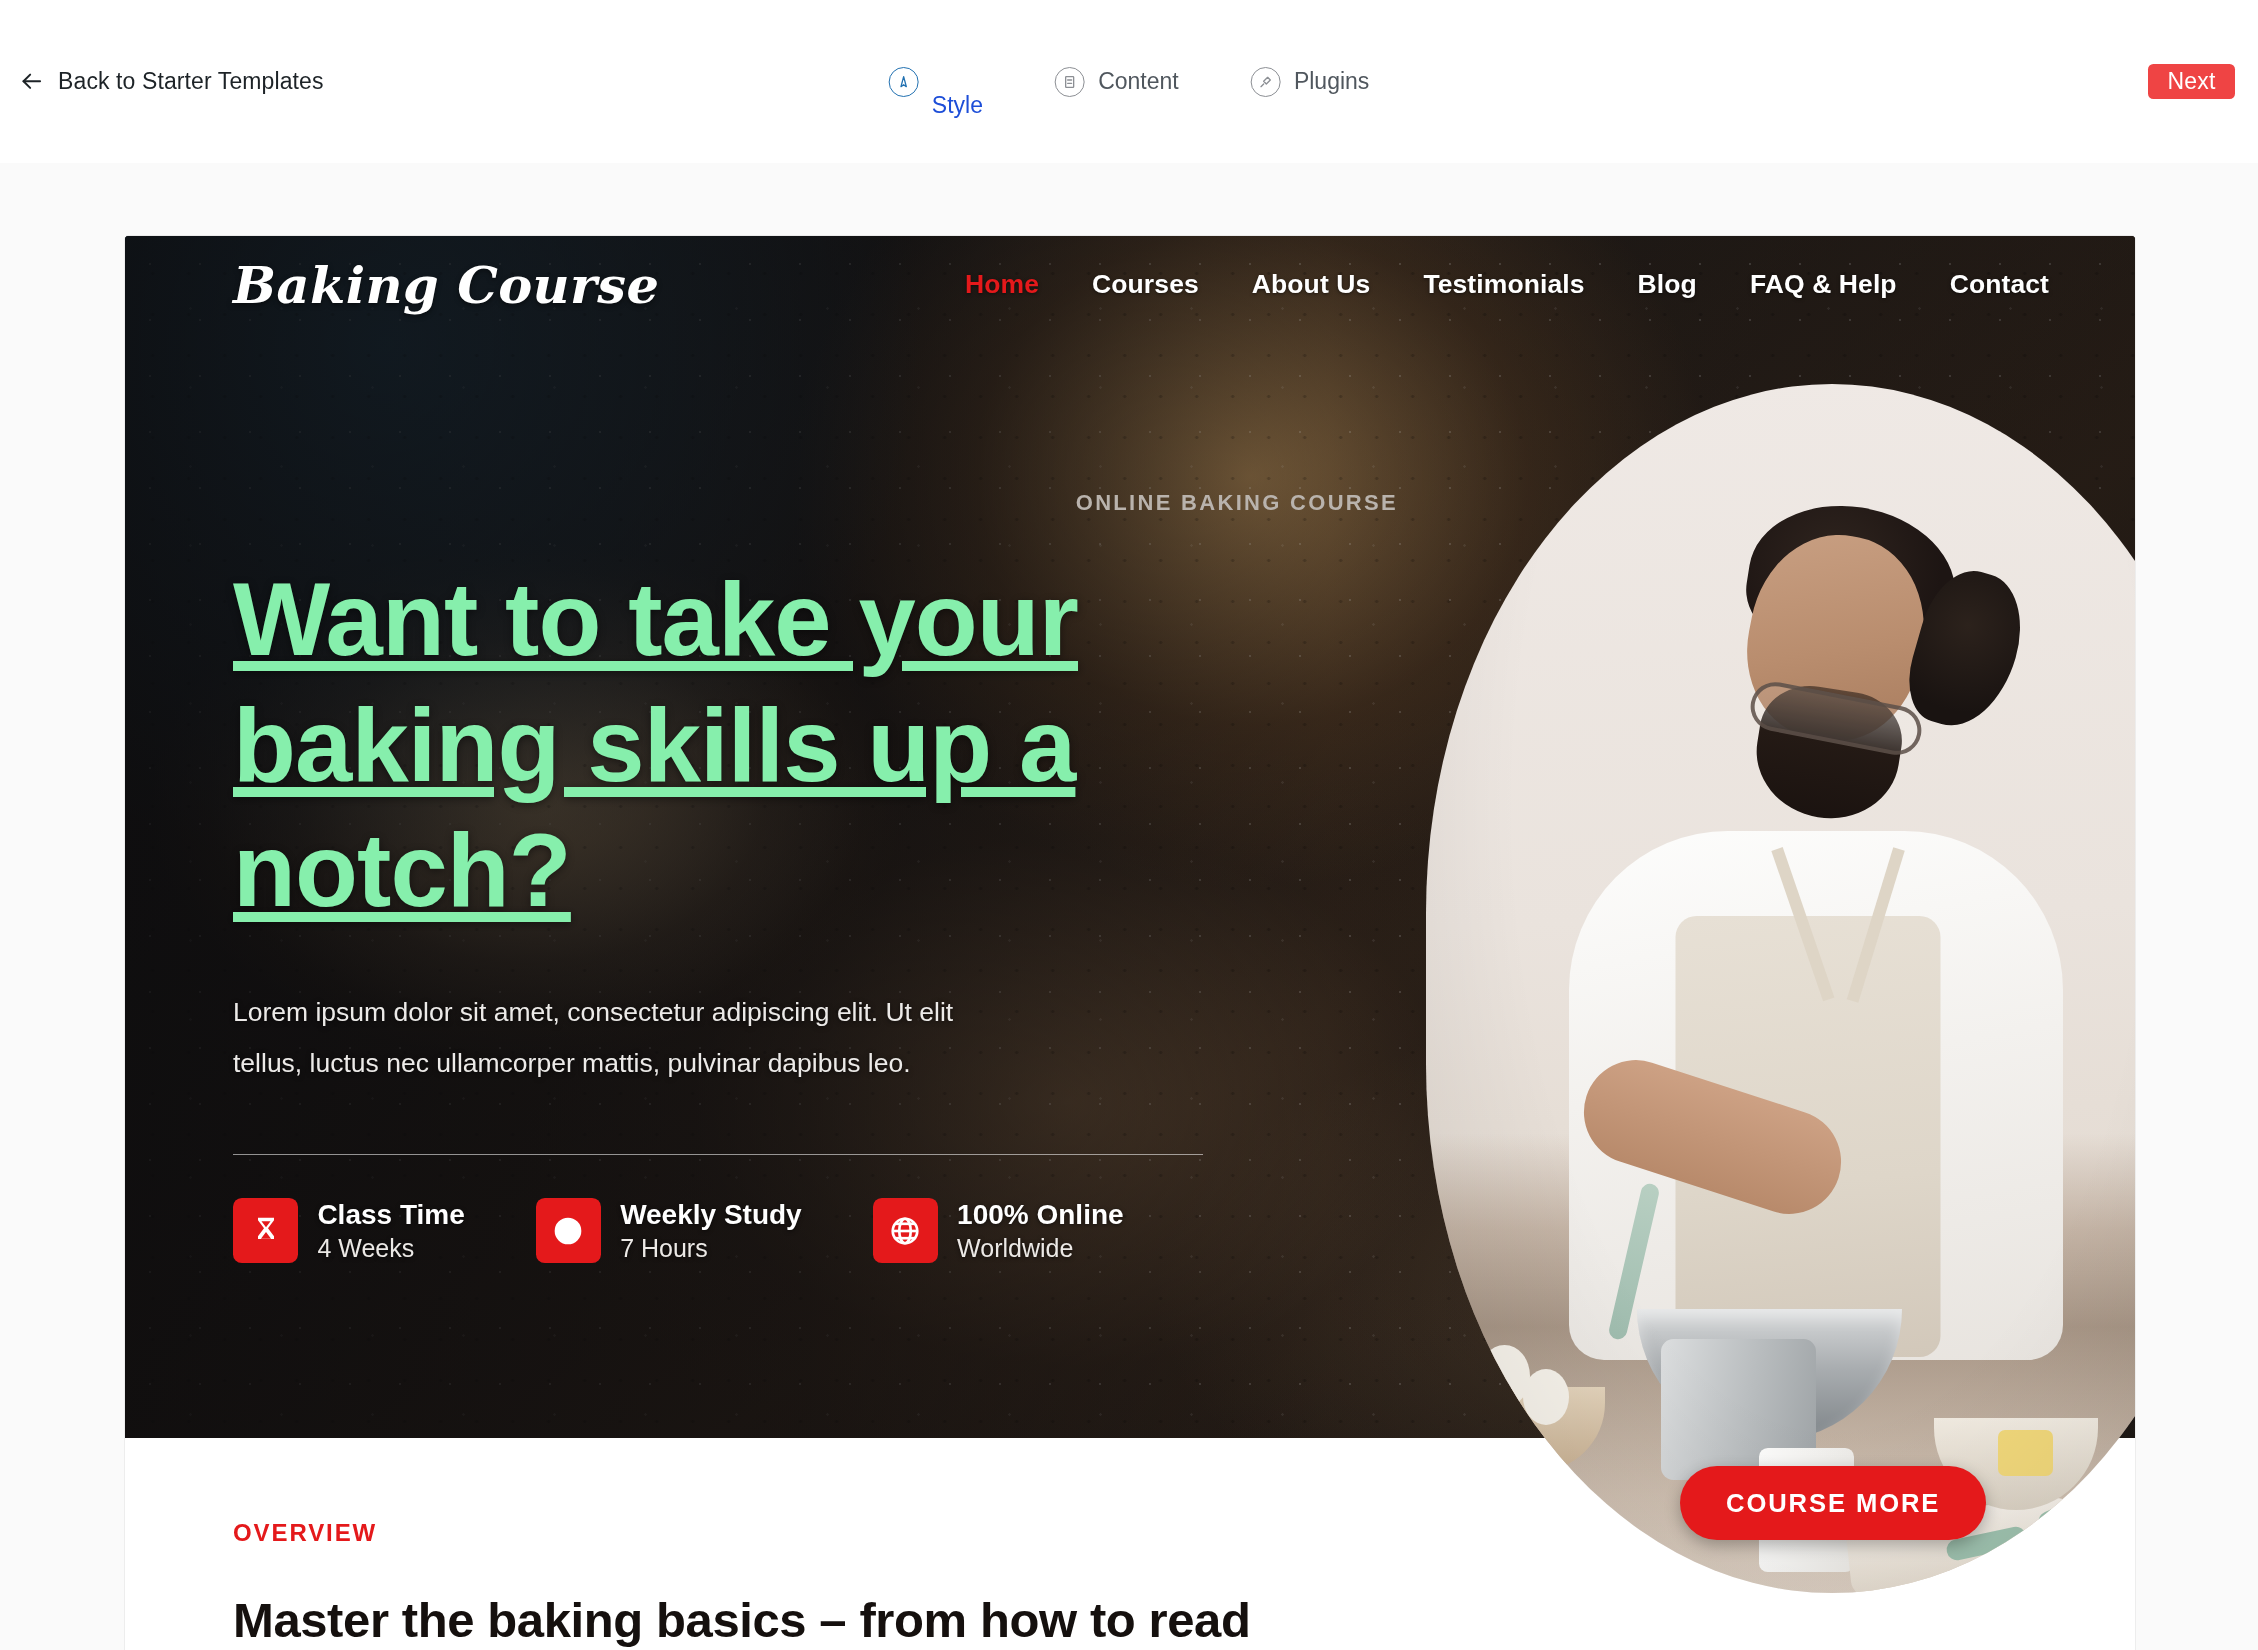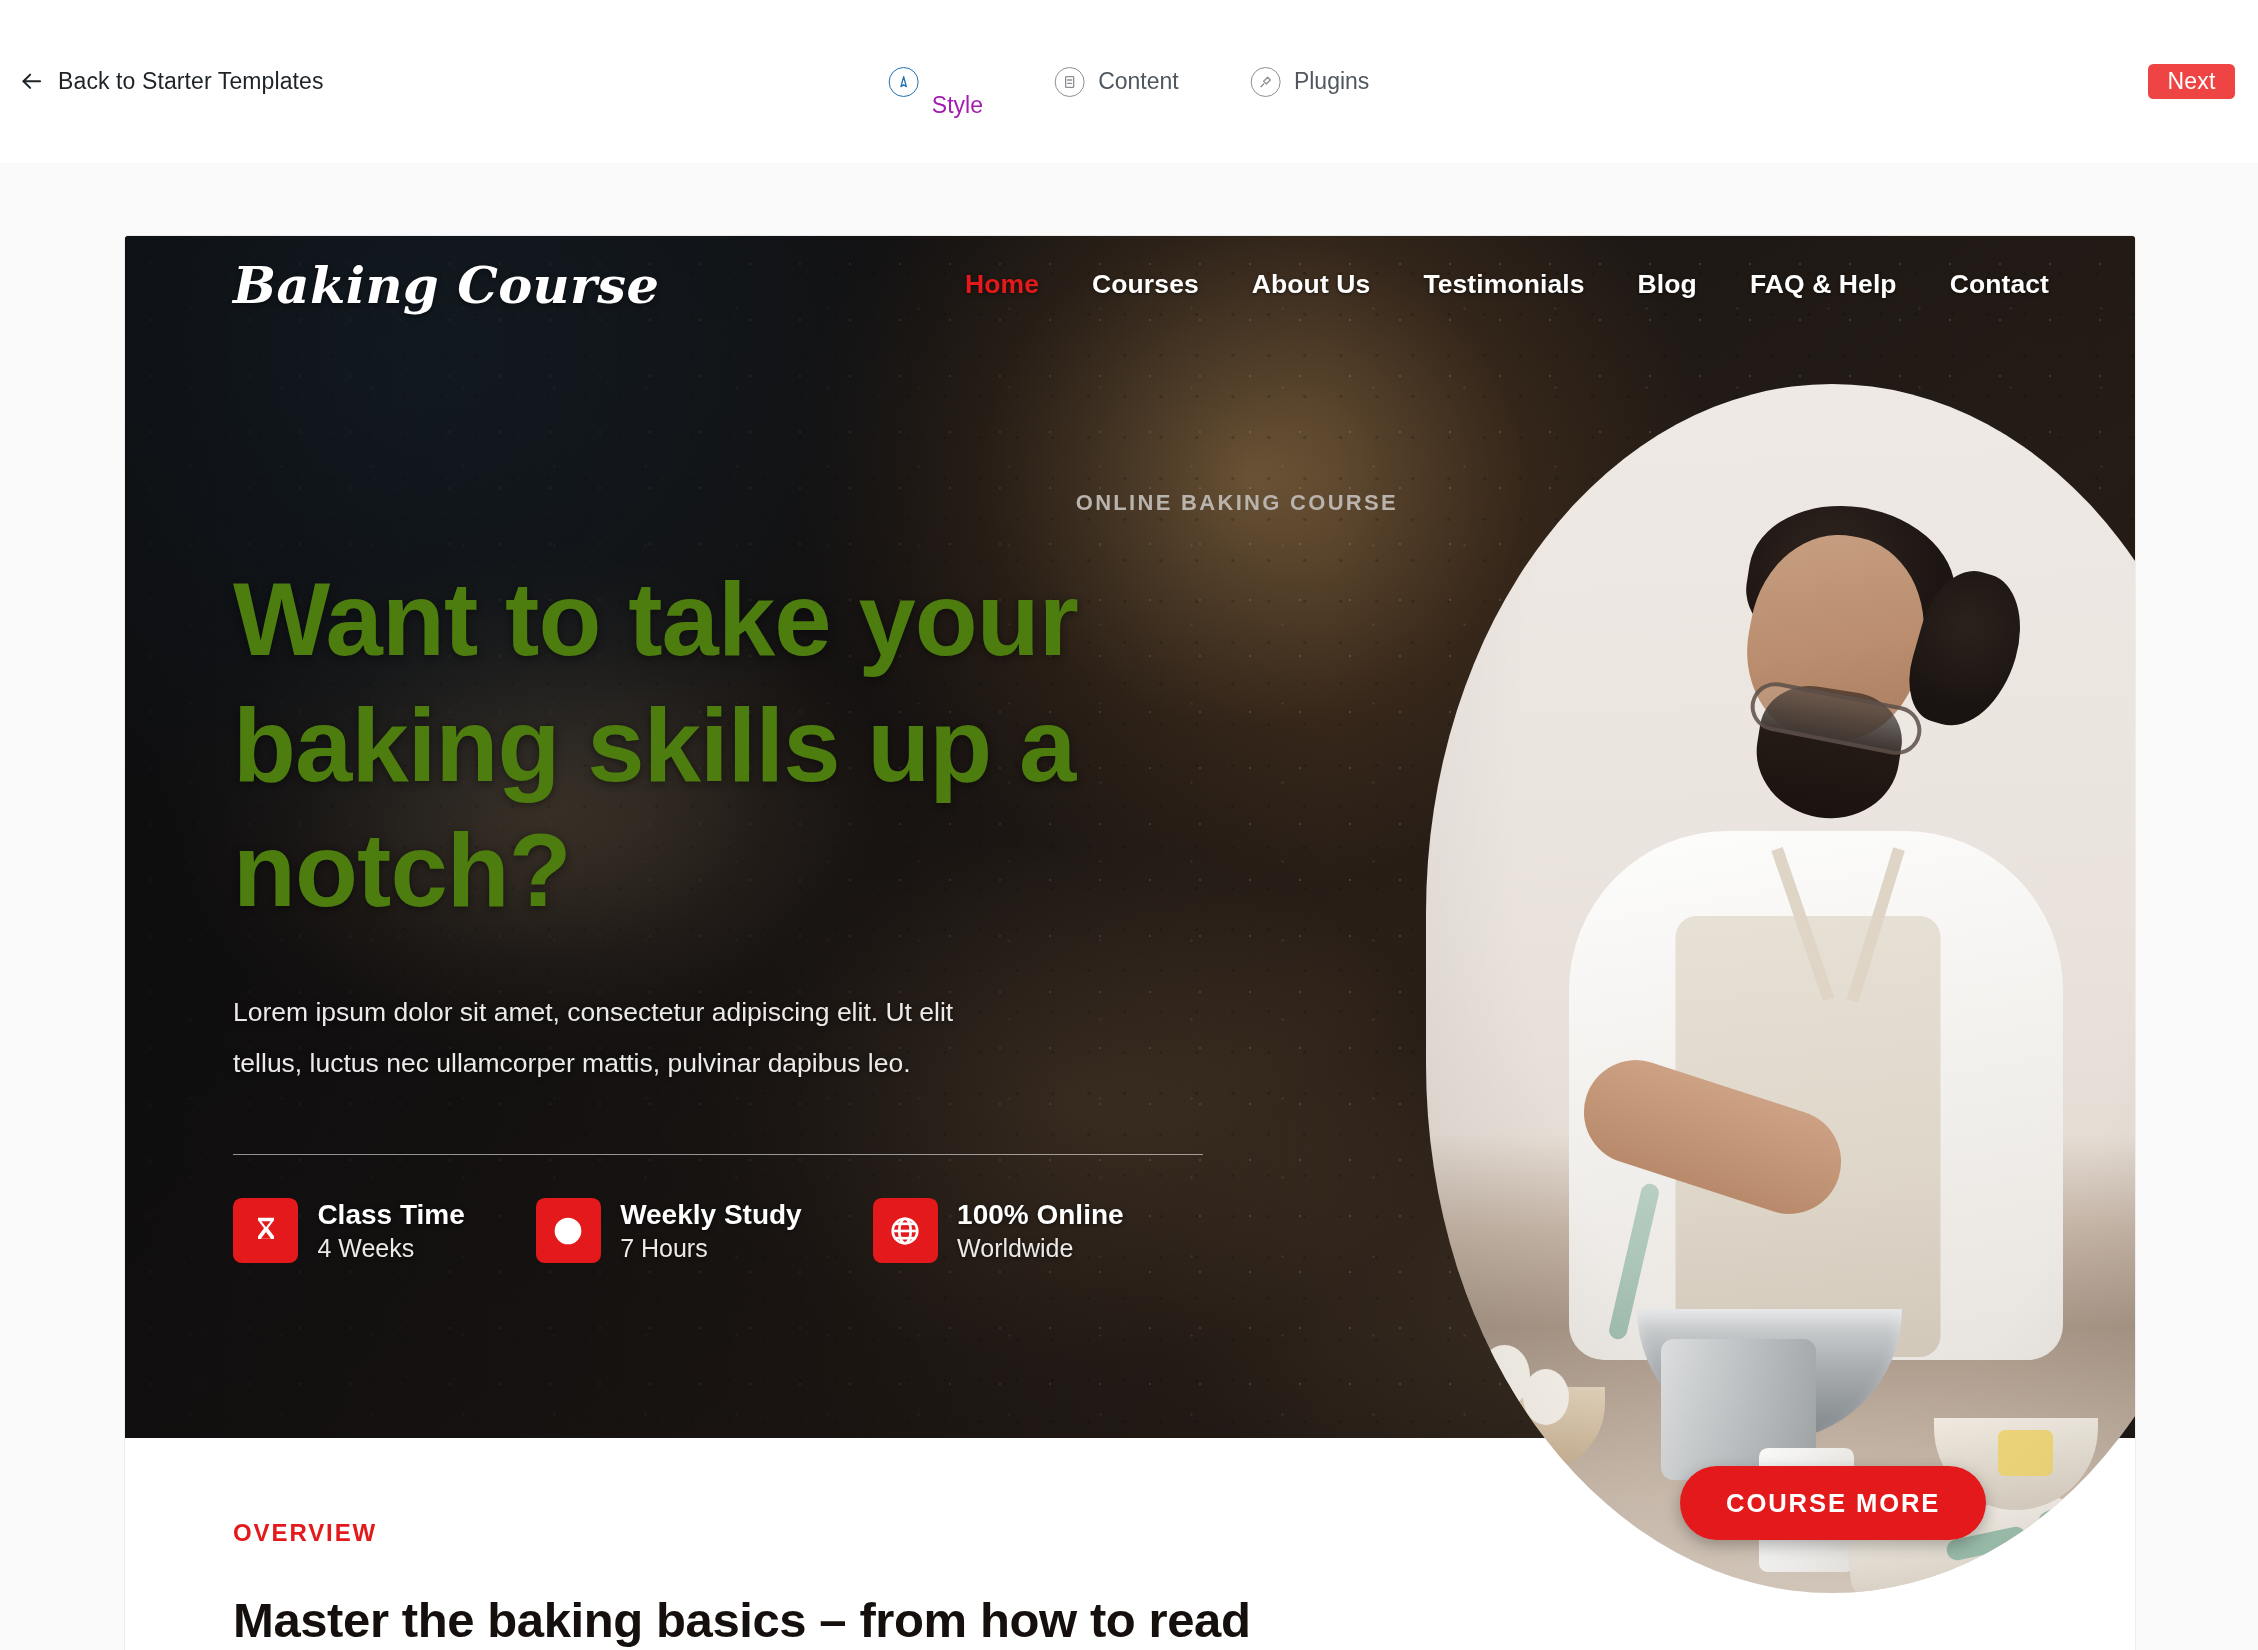--- a/index.html
+++ b/index.html
@@ -72,21 +72,21 @@
     color: #8c8f94;
     flex: 0 0 auto;
   }
   .step-icon svg { width: 16px; height: 16px; display: block; }
   .step-label {
     font-size: 23px;
     color: #50575e;
     white-space: nowrap;
   }
   .step.active .step-icon { border-color: #2271b1; color: #2271b1; }
-  .step.active .step-label { color: #a21caf; margin-top: 47px; }
+  .step.active .step-label { color: #1d4ed8; margin-top: 47px; }
 
   .next-btn {
     position: absolute;
     right: 23px;
     background: #ef4444;
     color: #ffffff;
     border: none;
     border-radius: 5.3px;
     padding: 0 19.4px;
     height: 35px;
@@ -200,24 +200,25 @@
     letter-spacing: 2.3px;
     color: #b9b3ad;
     text-transform: uppercase;
     margin-bottom: 41px;
     text-align: right;
   }
   .hero-title {
     font-size: 103px;
     line-height: 1.22;
     font-weight: 700;
-    color: #4d7c0f;
+    color: #86efac;
     letter-spacing: -0.9px;
     max-width: 988px;
     text-shadow: 0 1.8px 8.8px rgba(0,0,0,.45);
+    text-decoration: underline;
   }
   .hero-sub {
     margin-top: 53px;
     font-size: 26.5px;
     line-height: 1.92;
     color: #eceae8;
     max-width: 794px;
     text-shadow: 0 0.9px 5.3px rgba(0,0,0,.6);
   }
   .hero-divider {

